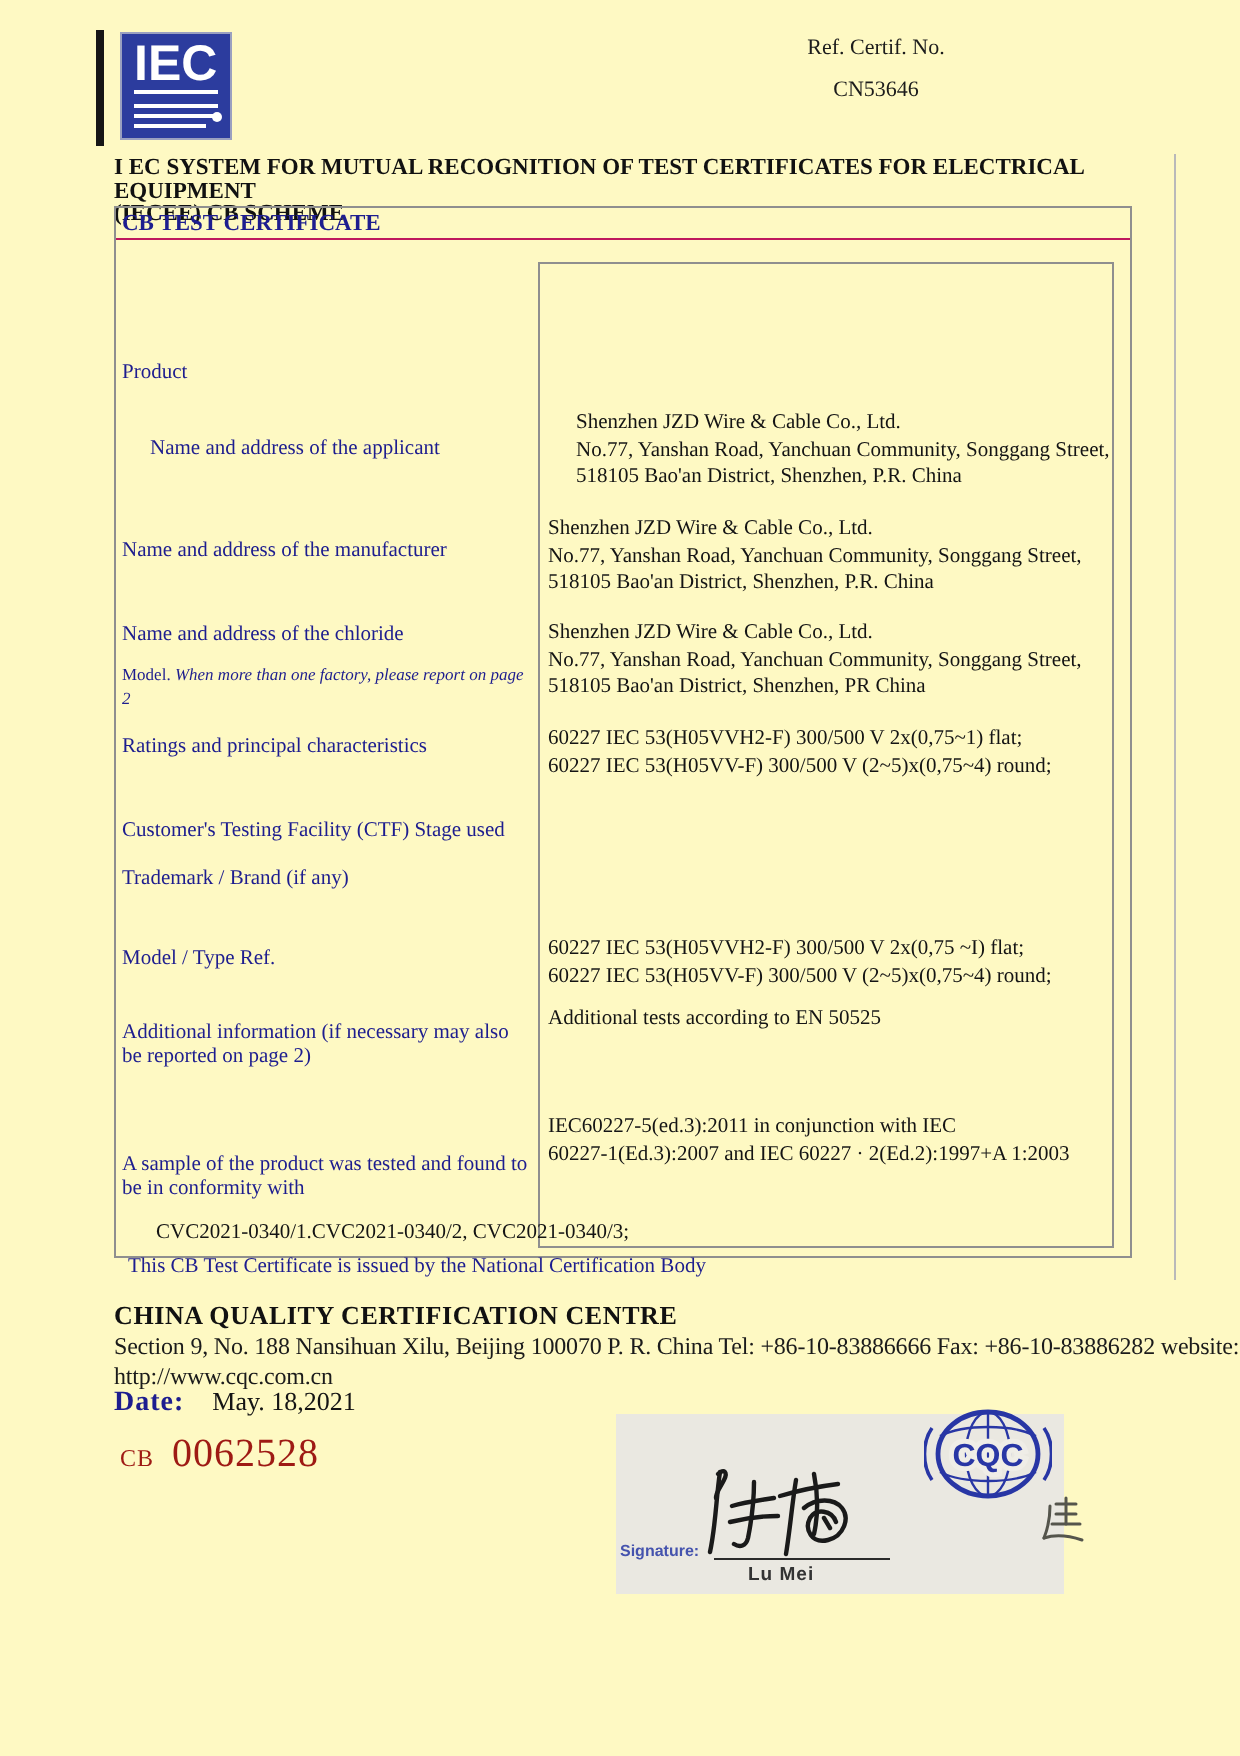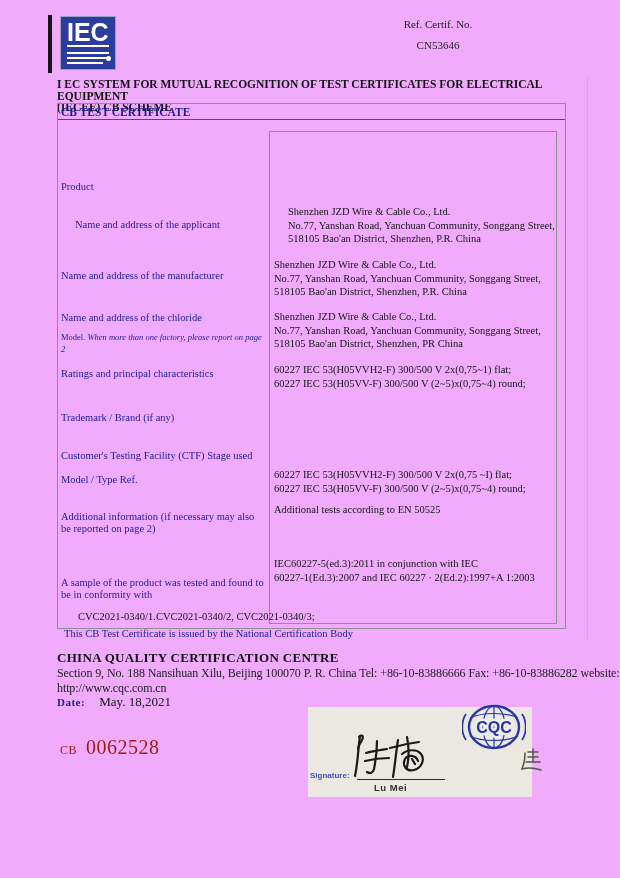--- a/index.html
+++ b/index.html
@@ -1,17 +1,17 @@
 <!DOCTYPE html>
 <html><head>
 <meta charset="utf-8">
 <style>
   html,body{margin:0;padding:0;background:#ffffff;}
   #page{
-    position:relative;width:620px;height:878px;background:#f0abfc;
+    position:relative;width:620px;height:878px;background:#fef9c3;
     font-family:"Liberation Serif", serif;color:#141414;overflow:hidden;
   }
   
   .iec-bar{position:absolute;left:48px;top:15px;width:4px;height:58px;background:#161616;}
   .iec-box{position:absolute;left:60px;top:16px;width:56px;height:54px;background:#2c3c9e;
     box-shadow:0 0 0 1px #9aa0c0 inset;}
   .iec-text{position:absolute;left:7px;top:3px;color:#ffffff;font-family:"Liberation Sans",sans-serif;
     font-weight:bold;font-size:25px;line-height:26px;letter-spacing:0px;border-bottom:2.5px solid #fff;padding-bottom:0px;}
   .iec-line{position:absolute;left:7px;height:2px;background:#ffffff;}
   .iec-dot{position:absolute;width:5px;height:5px;border-radius:50%;background:#ffffff;right:5px;bottom:9px;}
@@ -41,23 +41,23 @@
   .r8{height:33px;} .r8 .row-label{padding-top:6px;} .r8 .row-value{padding-top:0px;}
   .r9{height:50px;} .r9 .row-label{padding-top:10px;} .r9 .row-value{padding-top:2px;}
   .r10{height:56px;} .r10 .row-label{padding-top:26px;} .r10 .row-value{padding-top:6px;}
   .r11{height:60px;} .r11 .row-label{padding-top:18px;} .r11 .row-value{padding-top:3px;text-indent:9px;}
 
   
   .issued-line{position:absolute;left:64px;top:628px;color:#1d1d8f;font-size:10.5px;}
   .ncb-name{position:absolute;left:57px;top:650px;font-weight:bold;font-size:13px;letter-spacing:0.3px;color:#111;}
   .ncb-address{position:absolute;left:57px;top:666px;font-size:12px;letter-spacing:-0.1px;color:#1b1b1b;}
   .date-line{position:absolute;left:57px;top:692px;}
-  .date-label{color:#1d1d8f;font-size:11px;font-weight:bold;letter-spacing:0.5px;}
+  .date-label{color:#1d1d8f;font-size:14px;font-weight:bold;letter-spacing:0.5px;}
   .date-value{color:#141414;font-size:13px;margin-left:10px;}
-  .cb-line{position:absolute;left:60px;top:736px;color:#9e1a14;}
+  .cb-line{position:absolute;left:60px;top:716px;color:#9e1a14;}
   .cb-prefix{font-size:12px;letter-spacing:0.5px;}
   .cb-number{font-size:20px;margin-left:5px;letter-spacing:0.5px;}
 
   
   .sig-patch{position:absolute;left:308px;top:707px;width:224px;height:90px;background:#eae8e1;}
   .cqc-logo{position:absolute;left:462px;top:701px;}
   .stamp-char{position:absolute;left:520px;top:748px;}
   .sig-script{position:absolute;left:350px;top:731px;}
   .sig-line{position:absolute;left:357px;top:779px;width:88px;height:0;border-top:1.5px solid #2b2b2b;}
   .sig-label{position:absolute;left:310px;top:771px;color:#4553ae;font-family:"Liberation Sans",sans-serif;
@@ -123,27 +123,27 @@
 No.77, Yanshan Road, Yanchuan Community, Songgang Street,
 518105 Bao'an District, Shenzhen, PR China</div>
       </div>
 
       <div class="row r5">
         <div class="row-label">Ratings and principal characteristics</div>
         <div class="row-value">60227 IEC 53(H05VVH2-F) 300/500 V 2x(0,75~1) flat;
 60227 IEC 53(H05VV-F) 300/500 V (2~5)x(0,75~4) round;</div>
       </div>
 
+      <div class="row r7">
+        <div class="row-label">Customer's Testing Facility (CTF) Stage used</div>
+        <div class="row-value"></div>
+      </div>
+
       <div class="row r6">
         <div class="row-label">Trademark / Brand (if any)</div>
-        <div class="row-value"></div>
-      </div>
-
-      <div class="row r7">
-        <div class="row-label">Customer's Testing Facility (CTF) Stage used</div>
         <div class="row-value"></div>
       </div>
 
       <div class="row r8">
         <div class="row-label">Model / Type Ref.</div>
         <div class="row-value">60227 IEC 53(H05VVH2-F) 300/500 V 2x(0,75 ~I) flat;
 60227 IEC 53(H05VV-F) 300/500 V (2~5)x(0,75~4) round;</div>
       </div>
 
       <div class="row r9">

